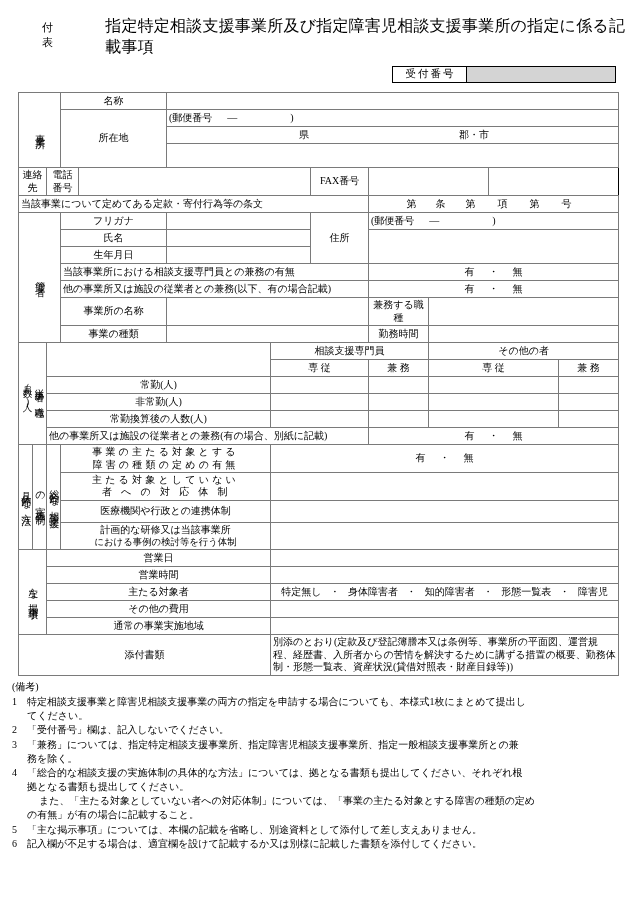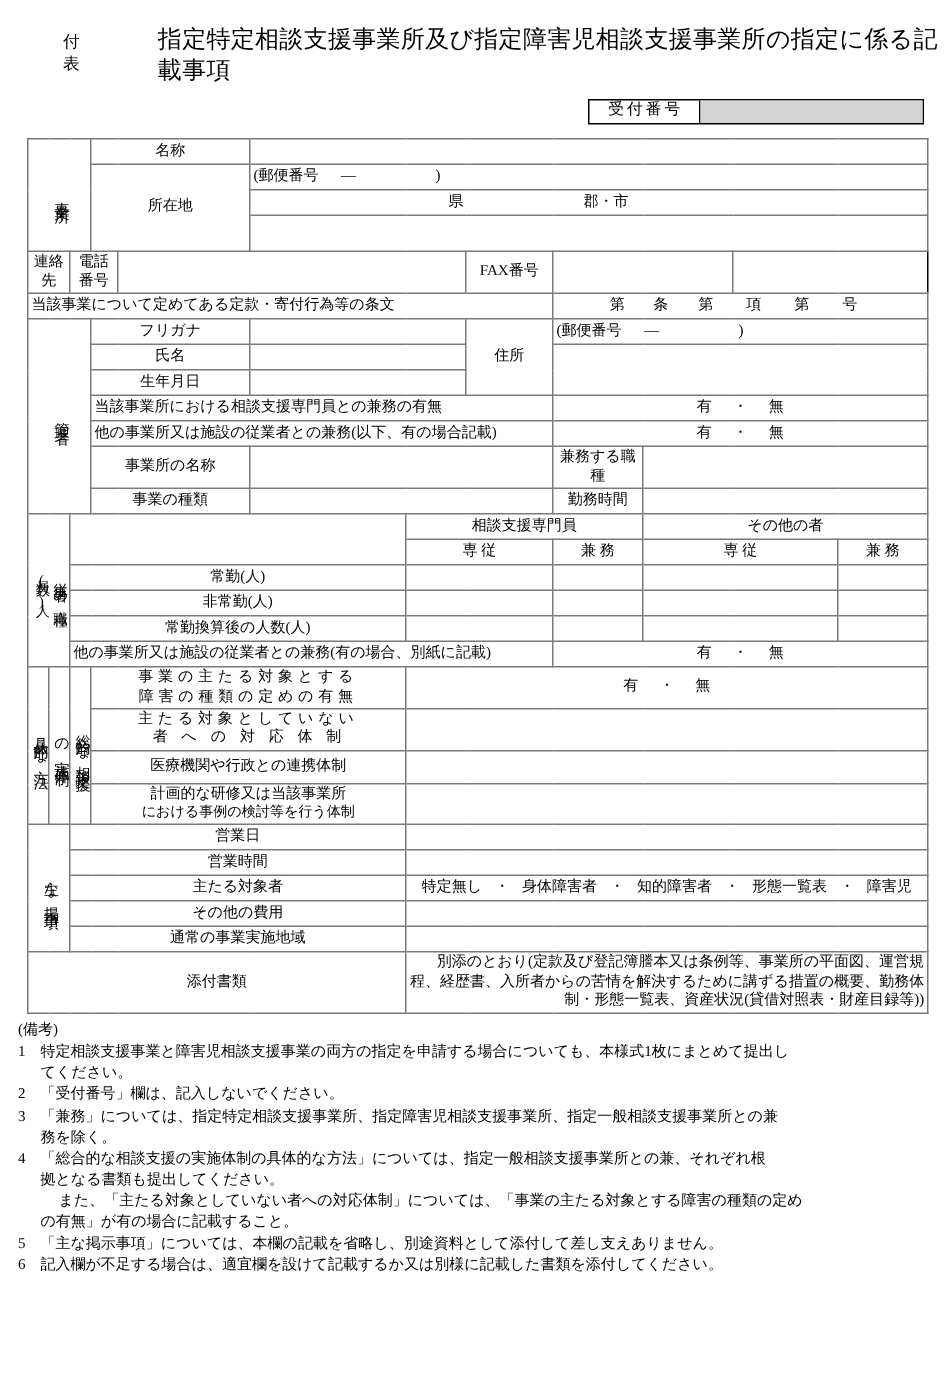--- a/index.html
+++ b/index.html
@@ -81,21 +81,21 @@
   .aru-nashi { letter-spacing: 0; font-size: 10px; }
   .aru-nashi span { margin: 0 7px; }
 
   .zip { font-size: 10px; }
   .zip .dash { display: inline-block; width: 40px; text-align: center; }
   .zip .tail { display: inline-block; width: 38px; }
 
   .joubun span { display: inline-block; text-align: center; }
 
   .attach-txt {
-    font-size: 9.6px; line-height: 1.32; text-align: right;
+    font-size: 9.6px; line-height: 1.32; text-align: left;
     padding: 2px 3px 2px 4px;
   }
 
   
   .remarks {
     margin: 4px 0 16px 12px;
     width: 610px;
     font-size: 10px;
     line-height: 1.42;
   }
@@ -148,21 +148,21 @@
     <tr>
       <td class="ctr" colspan="2" rowspan="3">所在地</td>
       <td class="lft zip" colspan="7">
         <span>(郵便番号</span><span class="dash">—</span><span class="tail"></span><span>)</span>
       </td>
     </tr>
     <tr>
       <td class="thin" colspan="7">
         <div style="display:flex; padding-left:50px;">
           <span style="width:170px; text-align:center;">県</span>
-          <span style="width:170px; text-align:left;">郡・市</span>
+          <span style="width:170px; text-align:center;">郡・市</span>
         </div>
       </td>
     </tr>
     <tr>
       <td colspan="7" style="height:24px"></td>
     </tr>
 
     <tr>
       <td class="ctr" colspan="2">連絡先</td>
       <td class="ctr" colspan="2">電話番号</td>
@@ -364,21 +364,21 @@
       <div class="rk-num">3</div>
       <div class="rk-body">
         <div>「兼務」については、指定特定相談支援事業所、指定障害児相談支援事業所、指定一般相談支援事業所との兼</div>
         <div>務を除く。</div>
       </div>
     </div>
 
     <div class="rk-row">
       <div class="rk-num">4</div>
       <div class="rk-body">
-        <div>「総合的な相談支援の実施体制の具体的な方法」については、指定一般相談支援事業所との兼、それぞれ根</div>
+        <div>「総合的な相談支援の実施体制の具体的な方法」については、拠となる書類も提出してください、それぞれ根</div>
         <div>拠となる書類も提出してください。</div>
         <div class="rk-indent">また、「主たる対象としていない者への対応体制」については、「事業の主たる対象とする障害の種類の定め</div>
         <div>の有無」が有の場合に記載すること。</div>
       </div>
     </div>
 
     <div class="rk-row">
       <div class="rk-num">5</div>
       <div class="rk-body">
         <div>「主な掲示事項」については、本欄の記載を省略し、別途資料として添付して差し支えありません。</div>

